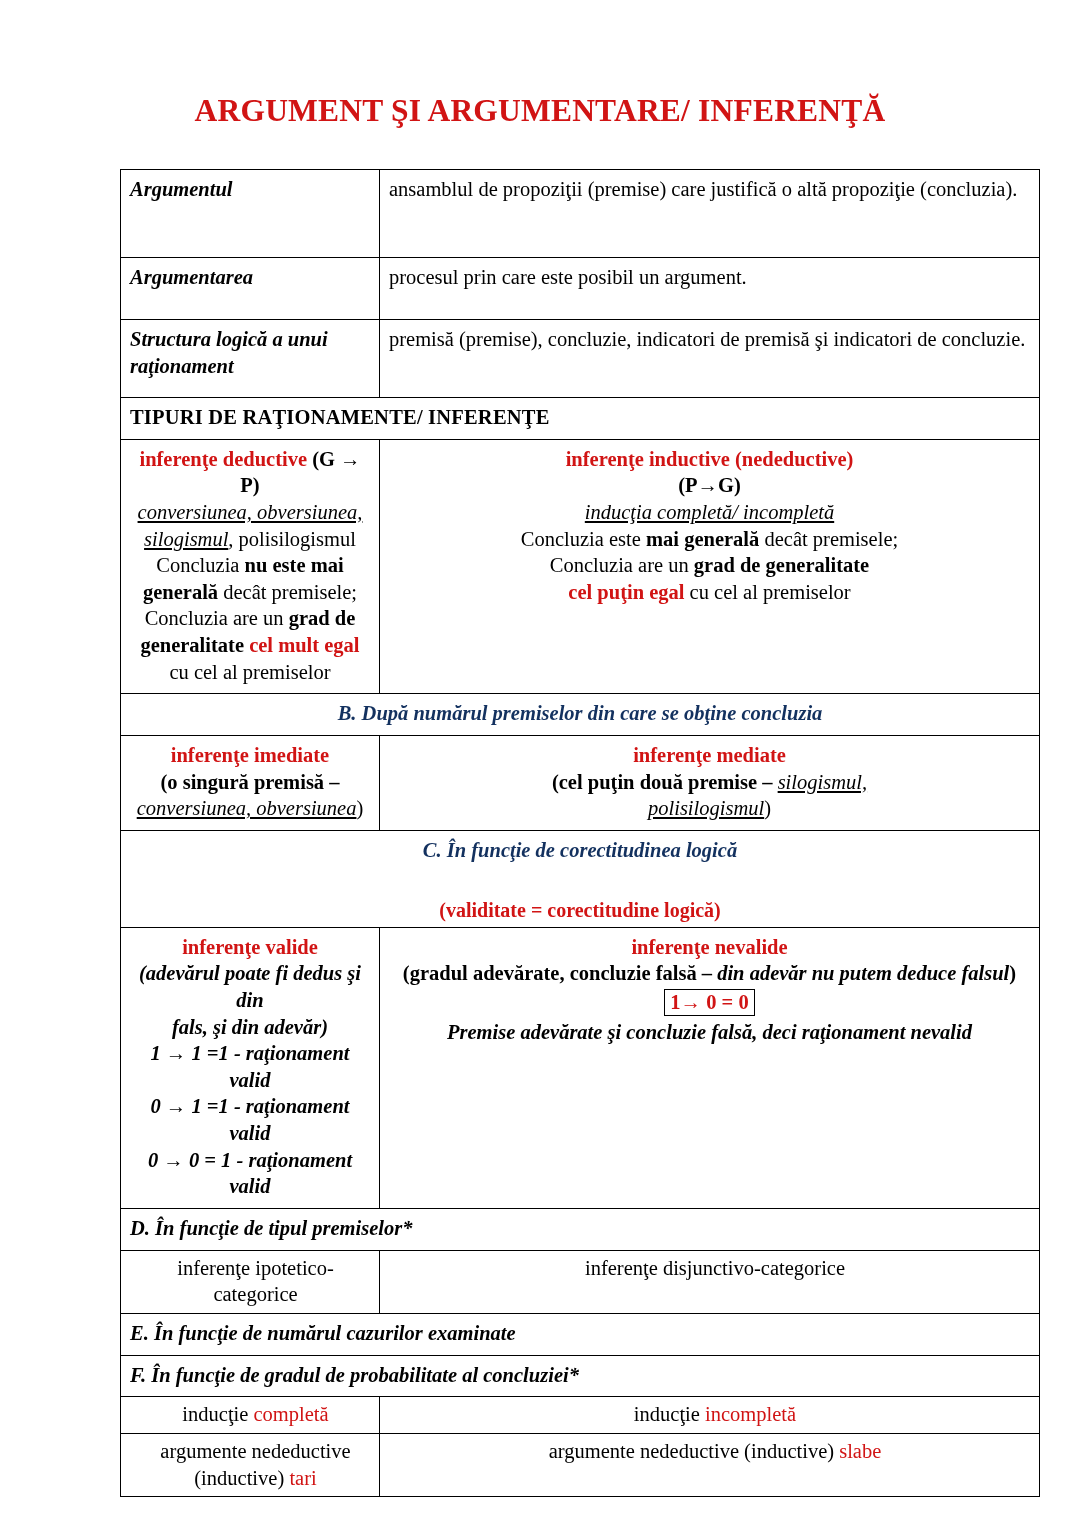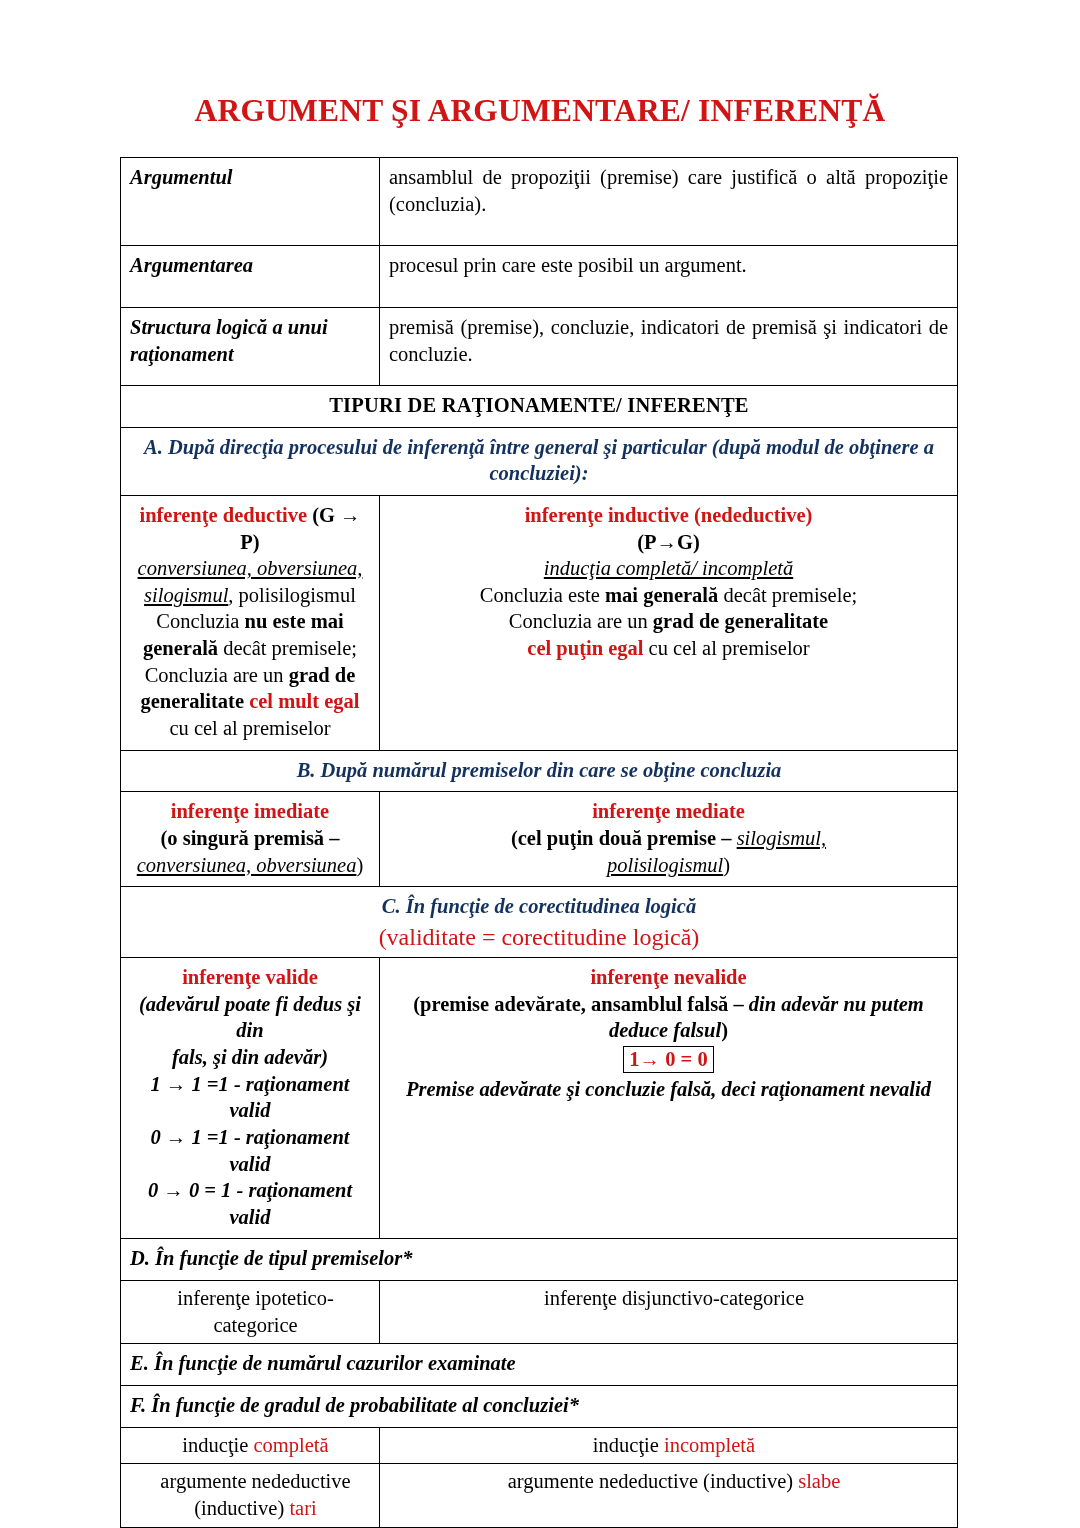--- a/index.html
+++ b/index.html
@@ -33,22 +33,22 @@
     color: #D11414;
     letter-spacing: 0.2px;
     line-height: 1.1;
     margin-top: 32px;
   }
 
   
   .tbl {
     position: absolute;
     left: 120px;
-    top: 157px;
-    width: 838px;
+    top: 169px;
+    width: 920px;
     border-collapse: collapse;
     table-layout: fixed;
   }
   .tbl td {
     border: 1.3px solid #000;
     vertical-align: top;
     padding: 6px 9px 8px 9px;
     font-size: 20.5px;
     line-height: 1.30;
   }
@@ -67,21 +67,20 @@
     text-justify: inter-word;
     padding-top: 11px;
     padding-right: 14px;
   }
   .r-arg  { height: 88px; }
   .r-arg2 { height: 62px; }
   .r-struct { height: 78px; }
 
   
   .banner {
-    text-align: center;
     font-weight: bold;
     font-size: 22px;
     padding-top: 12px;
     padding-bottom: 26px;
     letter-spacing: 0.2px;
   }
 
   
   .sec-navy {
     text-align: center;
@@ -93,23 +92,24 @@
     padding-top: 13px;
     padding-bottom: 22px;
   }
   .sec-navy.tight {
     padding-bottom: 4px;
   }
   .sec-navy .sub-red {
     display: block;
     color: #D11414;
     font-style: normal;
-    font-weight: normal;
-    font-size: 24px;
+    font-weight: bold;
+    font-size: 20px;
     padding-top: 2px;
+    margin-top: 31px;
   }
 
   
   .sec-black {
     text-align: left;
     font-weight: bold;
     font-style: italic;
     font-size: 21px;
     padding-top: 4px;
     padding-bottom: 4px;
@@ -169,23 +169,20 @@
 
     <tr class="r-struct">
       <td class="def-label">Structura logică a unui raţionament</td>
       <td class="def-body">premisă (premise), concluzie, indicatori de premisă şi indicatori de concluzie.</td>
     </tr>
 
     <tr>
       <td class="banner" colspan="2">TIPURI DE RAŢIONAMENTE/ INFERENŢE</td>
     </tr>
 
-    <tr>
-      <td class="sec-navy" colspan="2">A. După direcţia procesului de inferenţă între general şi particular (după modul de obţinere a concluziei):</td>
-    </tr>
 
     <tr>
       <td class="col-cell" style="width:363px">
         <span class="red-b">inferenţe deductive</span>
         <span class="b">(G → P)</span>
         <span class="nl iu">conversiunea, obversiunea,</span>
         <span class="nl"><span class="iu">silogismul</span><span class="i">, polisilogismul</span></span>
         <span class="nl"><span>Concluzia </span><span class="b">nu este mai generală</span><span> decât premisele;</span></span>
         <span class="nl"><span>Concluzia are un </span><span class="b">grad de generalitate </span><span class="red-b">cel mult egal</span><span> cu cel al premiselor</span></span>
       </td>
@@ -227,21 +224,21 @@
       <td class="col-cell" style="width:363px">
         <span class="red-b nl">inferenţe valide</span>
         <span class="bi nl">(adevărul poate fi dedus şi din</span>
         <span class="bi nl">fals, şi din adevăr)</span>
         <span class="bi nl">1 → 1 =1 - raţionament valid</span>
         <span class="bi nl">0 → 1 =1 - raţionament valid</span>
         <span class="bi nl">0 → 0 = 1 - raţionament valid</span>
       </td>
       <td class="col-cell">
         <span class="red-b nl">inferenţe nevalide</span>
-        <span class="nl"><span class="b">(premise adevărate, ansamblul falsă – </span><span class="bi">din adevăr nu putem deduce falsul</span><span class="b">)</span></span>
+        <span class="nl"><span class="b">(gradul adevărate, concluzie falsă – </span><span class="bi">din adevăr nu putem deduce falsul</span><span class="b">)</span></span>
         <span class="nl" style="padding-top:2px"><span class="boxed">1→ 0 = 0</span></span>
         <span class="bi nl" style="padding-top:3px">Premise adevărate şi concluzie falsă, deci raţionament nevalid</span>
       </td>
     </tr>
 
     <tr>
       <td class="sec-black" colspan="2">D. În funcţie de tipul premiselor*</td>
     </tr>
     <tr>
       <td class="col-cell small-row" style="width:363px">inferenţe ipotetico-categorice</td>

